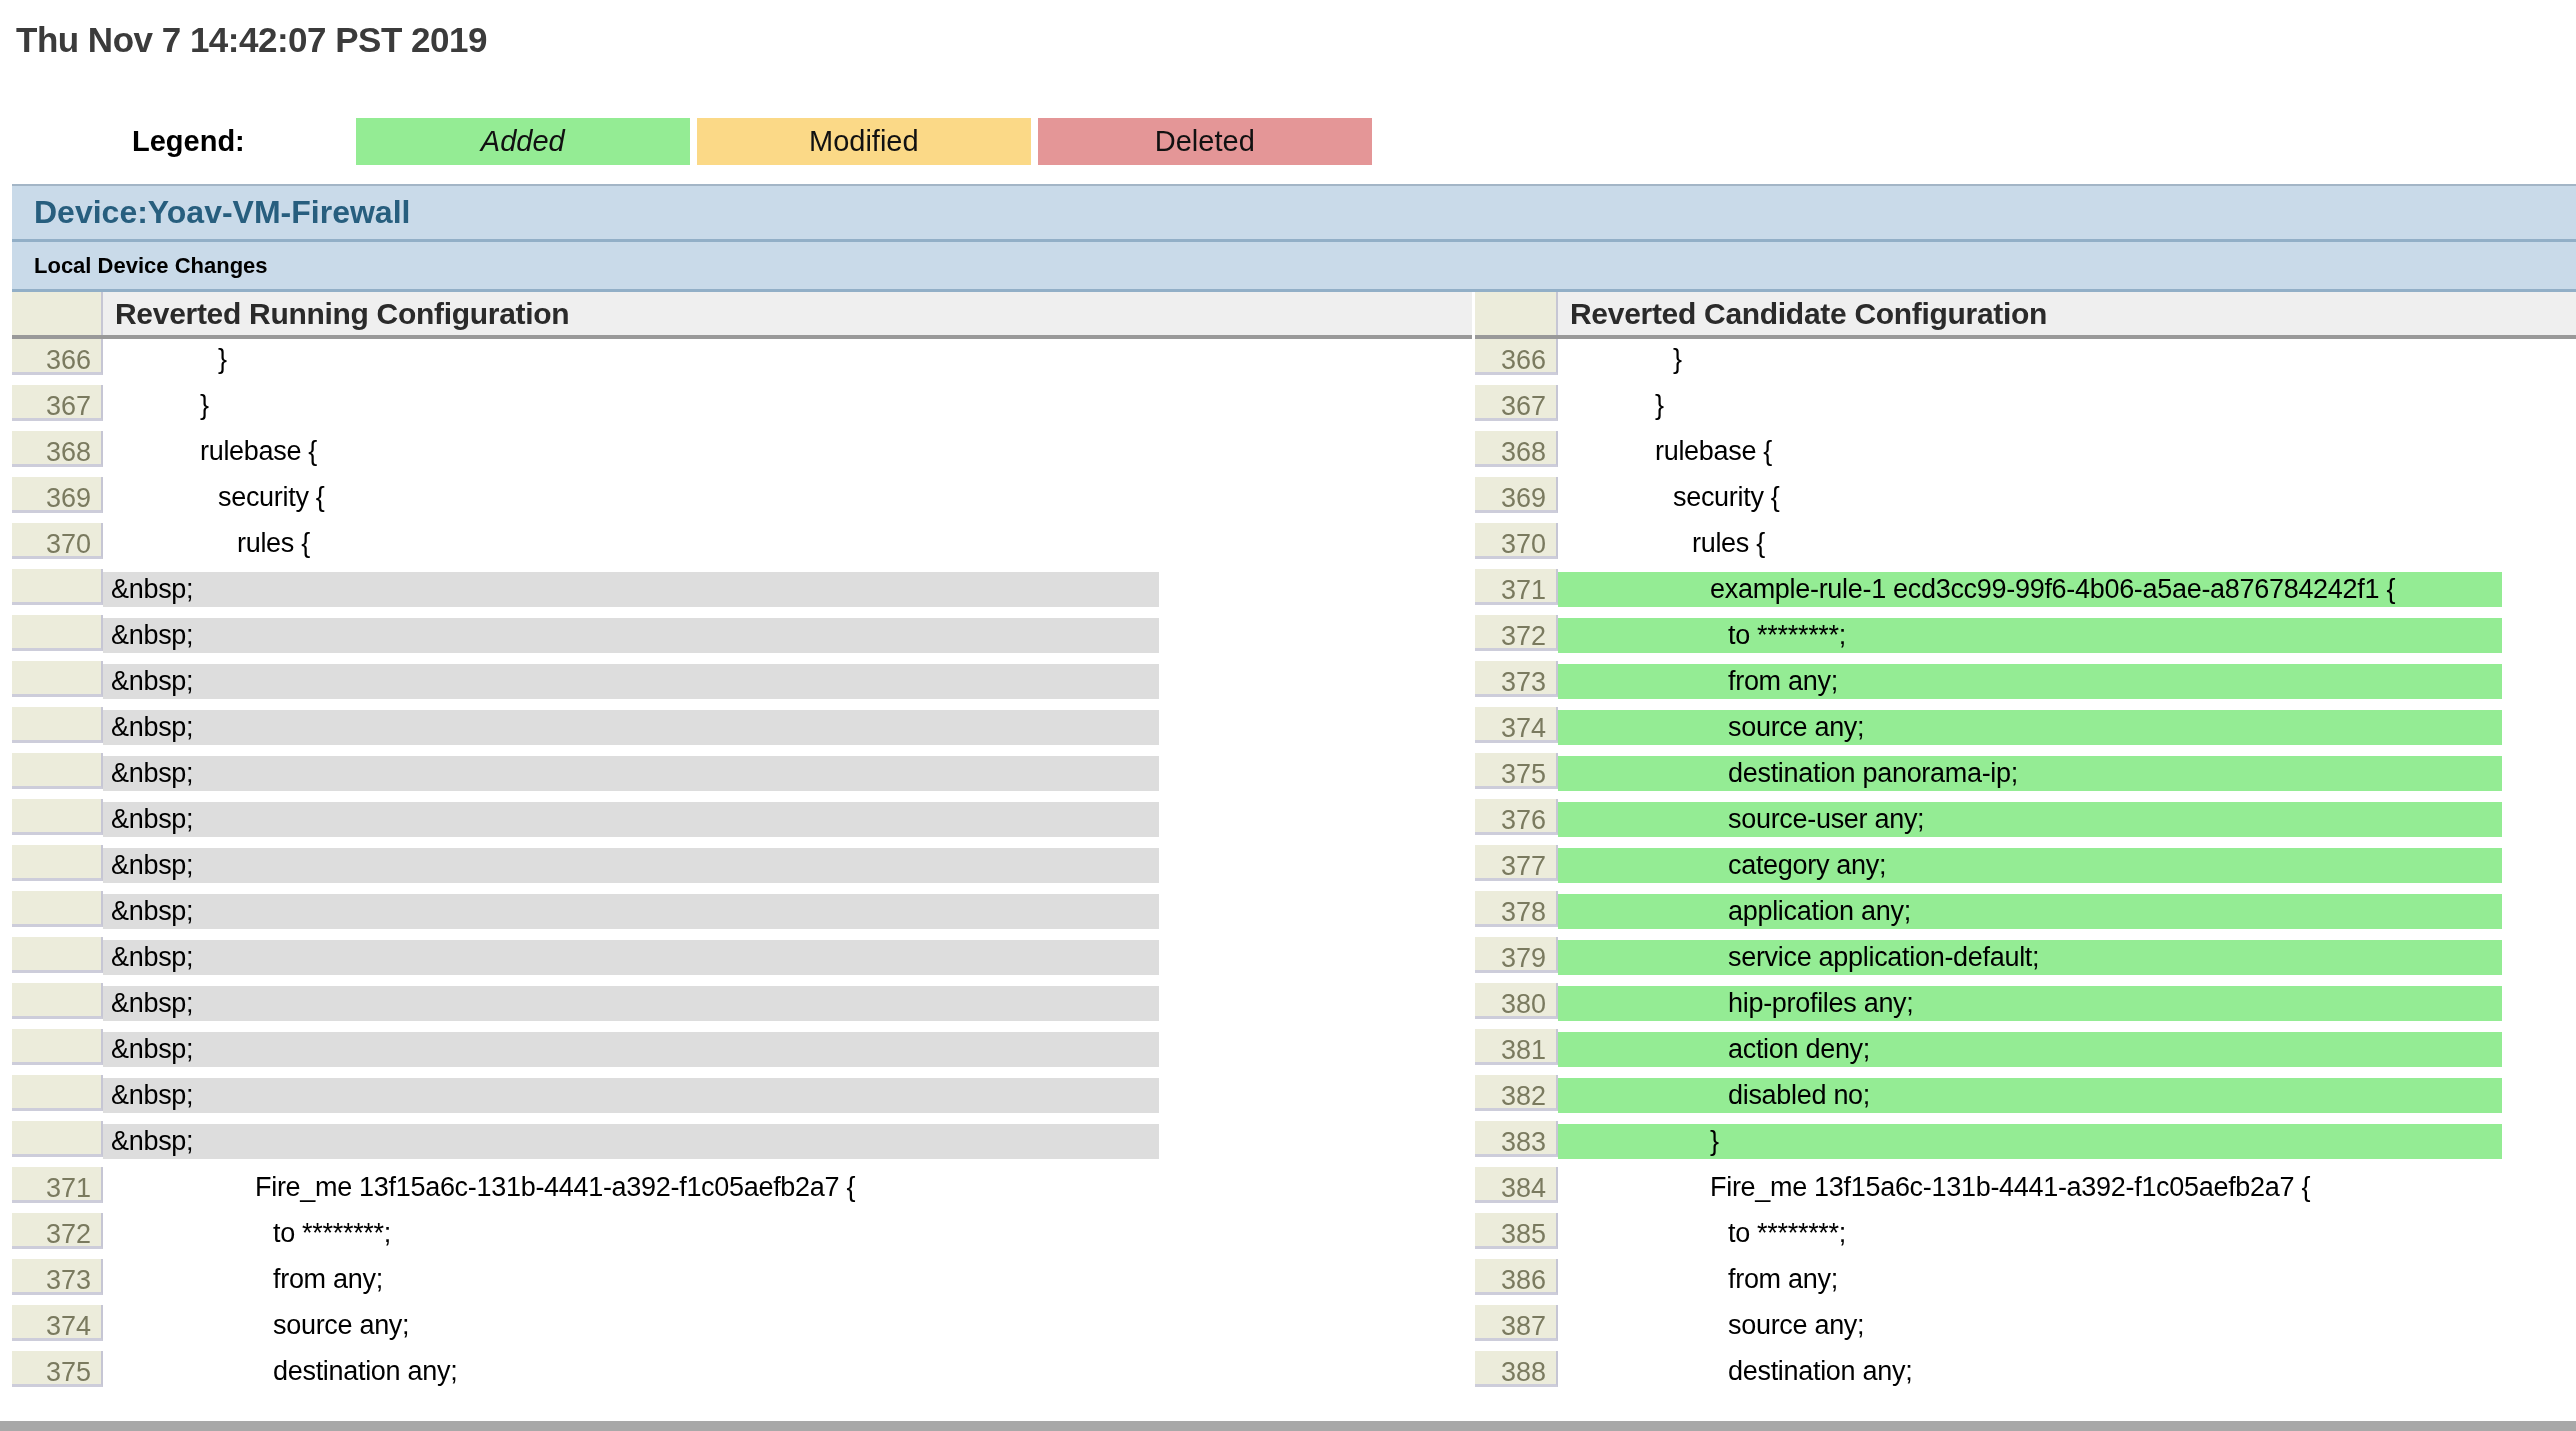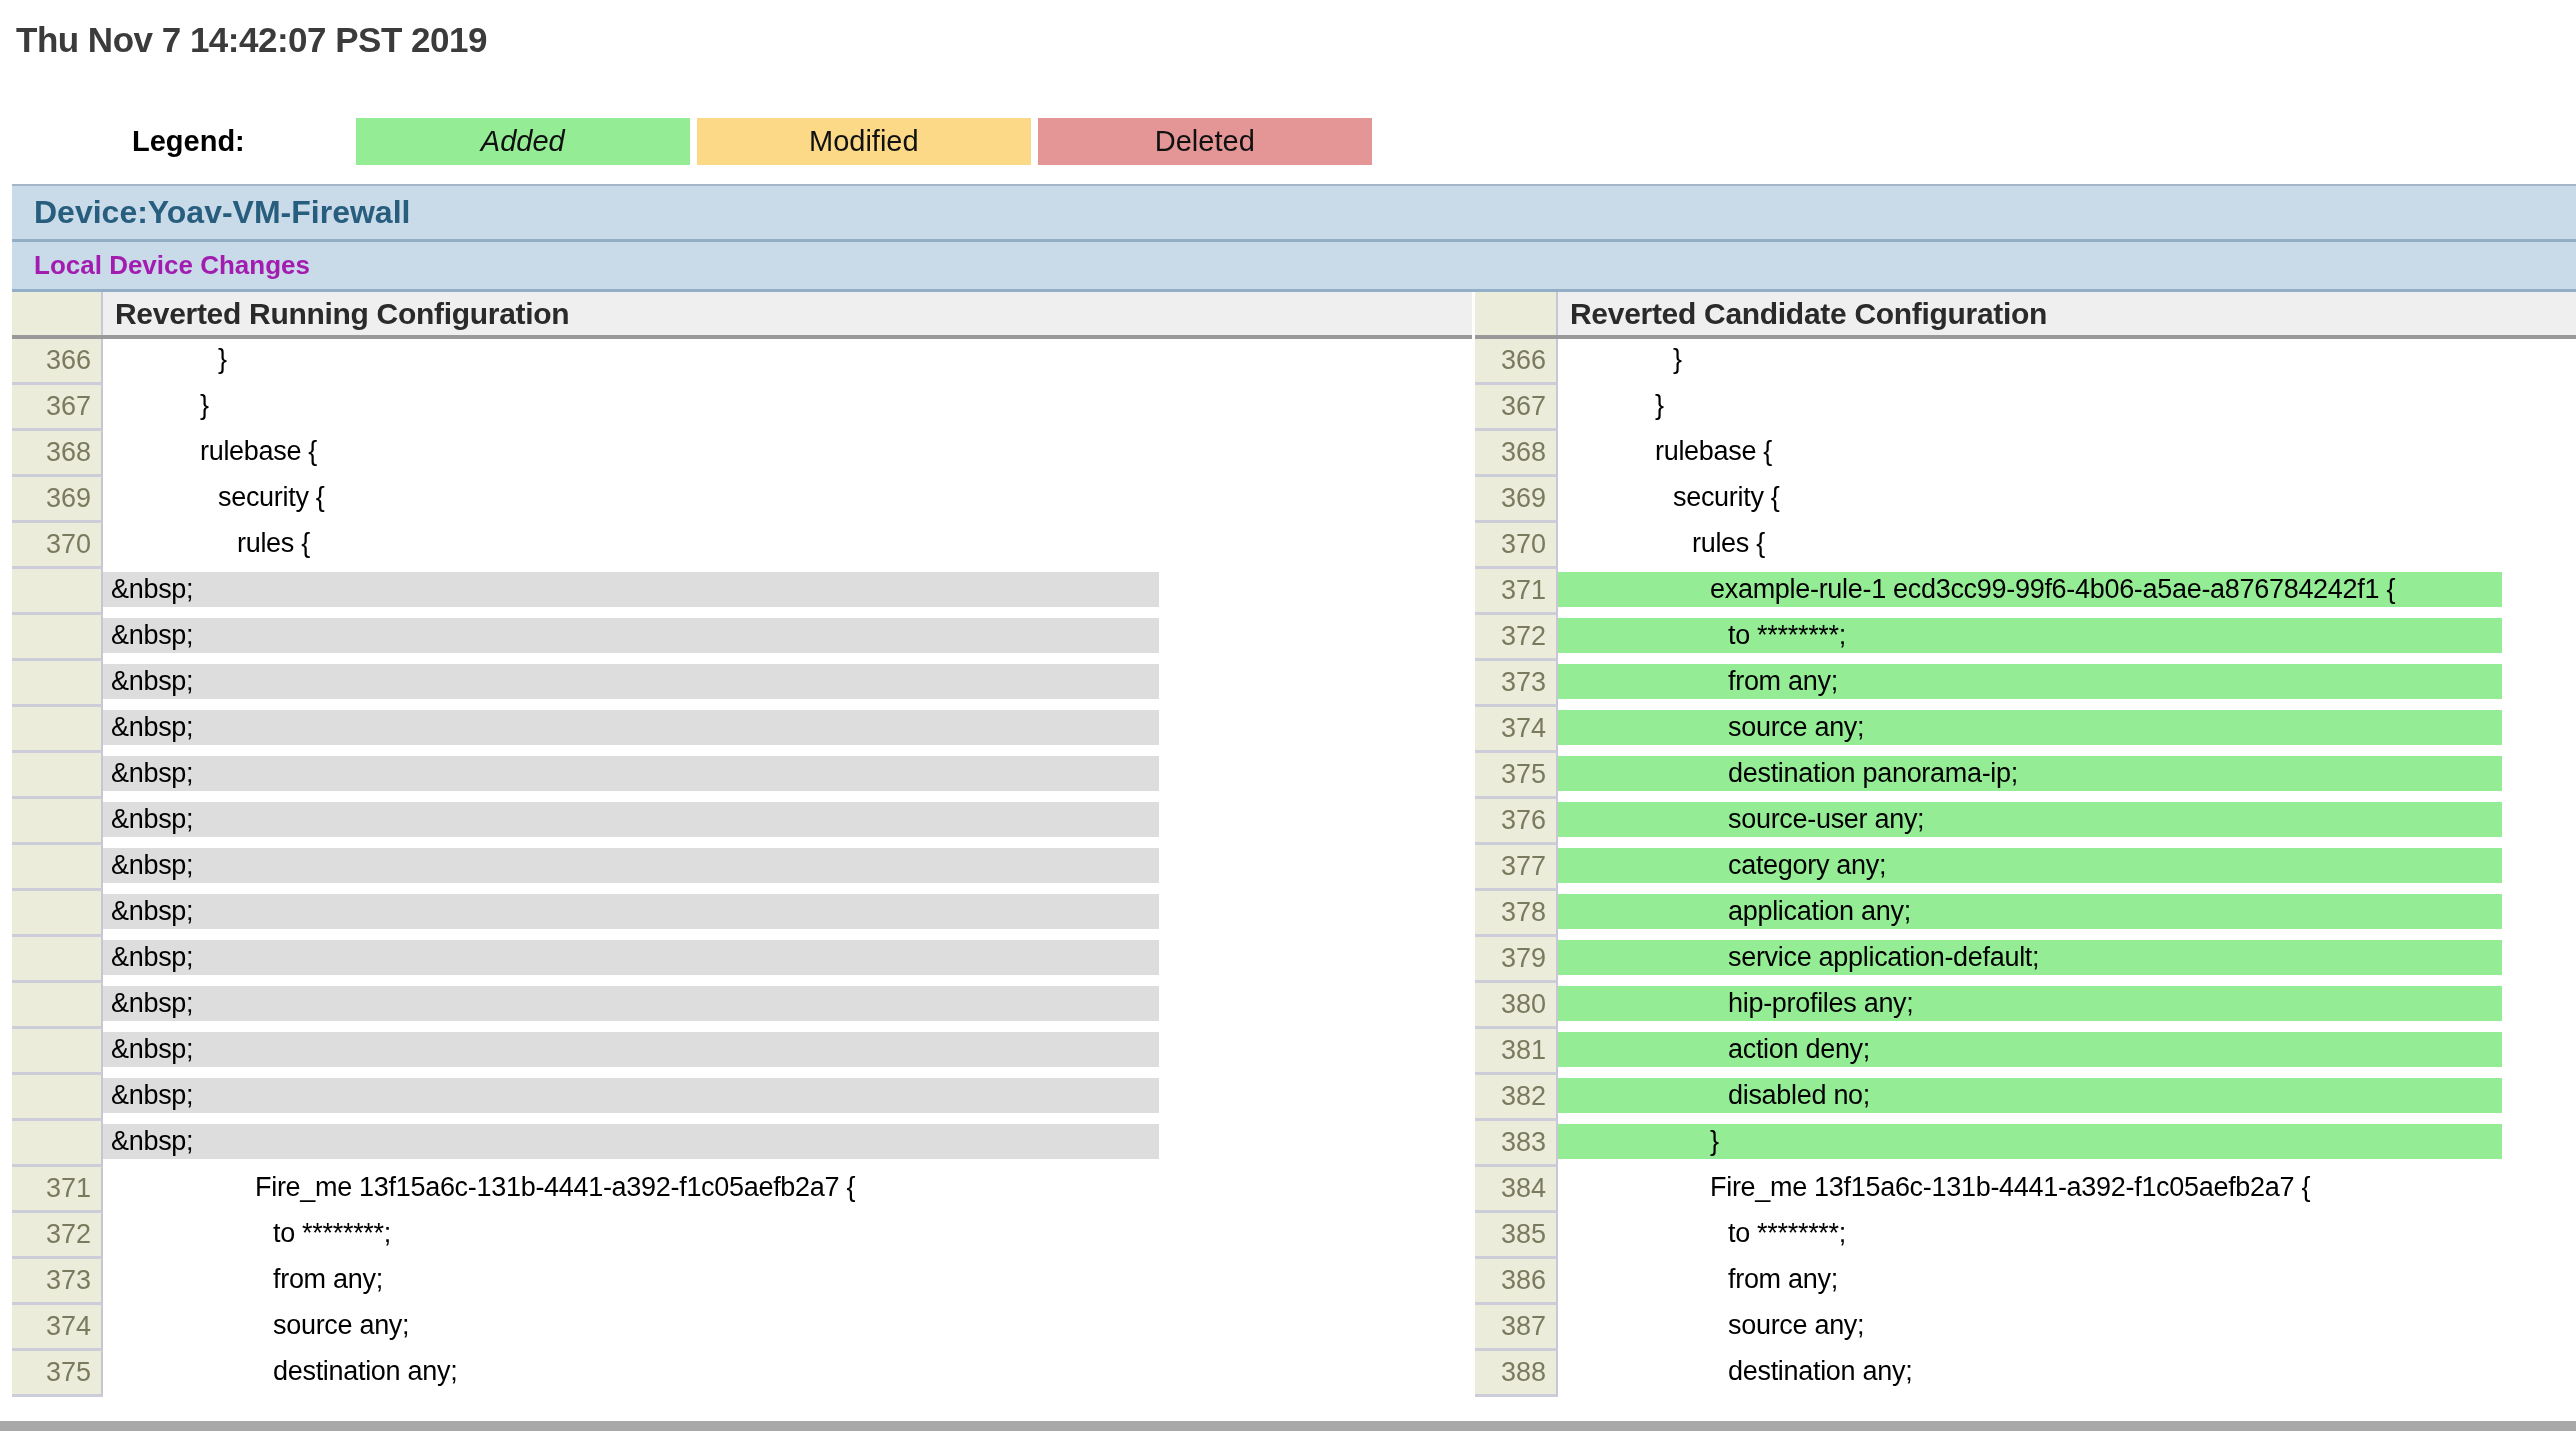--- a/index.html
+++ b/index.html
@@ -27,42 +27,42 @@
     font-size:29px; line-height:47px; color:#111;
   }
   
   .device-table { margin:19px 0 0 12px; width:2564px; border-top:2px solid #a3b5c6; }
   .device-bar {
     height:56px; background:#c9dae9; border-bottom:3px solid #92afc7;
     font-size:32px; font-weight:bold; color:#275e7e; line-height:53px; padding-left:22px;
   }
   .section-bar {
     height:50px; background:#c9dae9; border-bottom:3px solid #92afc7;
-    font-size:26px; font-weight:bold; color:#a21caf; line-height:47px; padding-left:22px;
+    font-size:22px; font-weight:bold; color:#000000; line-height:47px; padding-left:22px;
   }
   
   .diff-wrap { display:flex; margin-left:12px; }
   .diff-table { background:#fff; }
   .diff-table.left  { width:1460px; margin-right:3px; }
   .diff-table.right { width:1101px; overflow:hidden; }
   .col-header-row { display:flex; height:47px; border-bottom:4px solid #999999; }
   .num-head {
     background:#ececdb; border-right:2px solid #c6c6d4; height:43px;
   }
   .left  .num-head, .left  .num-cell { width:91px; }
   .right .num-head, .right .num-cell { width:83px; }
   .head-cell {
     flex:1; background:#efefef; font-size:30px; font-weight:bold;
     color:#2a2a2a; line-height:43px; padding-left:12px; height:43px;
     letter-spacing:-0.3px;
   }
   .diff-row { display:flex; height:46px; }
   .num-cell {
     background:#ececdb; border-right:2px solid #c6c6d4; border-bottom:3px solid #cdcdda;
-    height:46px; line-height:43px; text-align:right; padding-right:10px;
+    height:36px; line-height:43px; text-align:right; padding-right:10px;
     font-size:27px; color:#7a7a5f;
   }
   .code-cell { flex:1; height:46px; background:#fff; }
   .code-bar {
     height:35px; margin-top:3px; line-height:35px;
     font-size:27px; color:#000; white-space:pre; overflow:hidden;
     letter-spacing:-0.3px;
   }
   .code-bar.added       { background:#94ec94; width:944px; }
   .code-bar.placeholder { background:#dddddd; width:1056px; }

